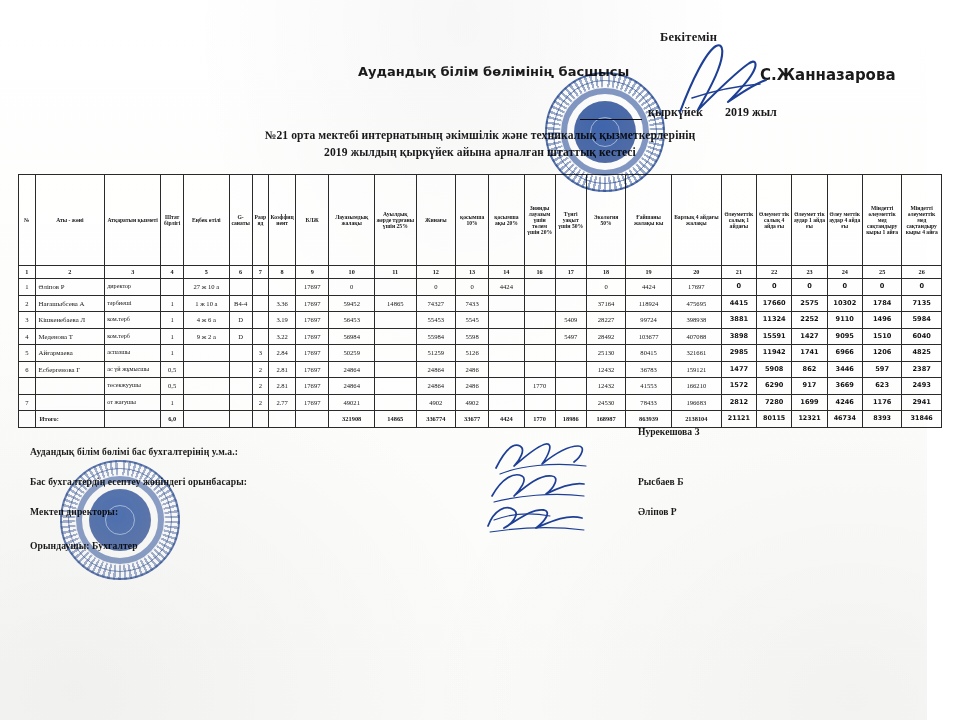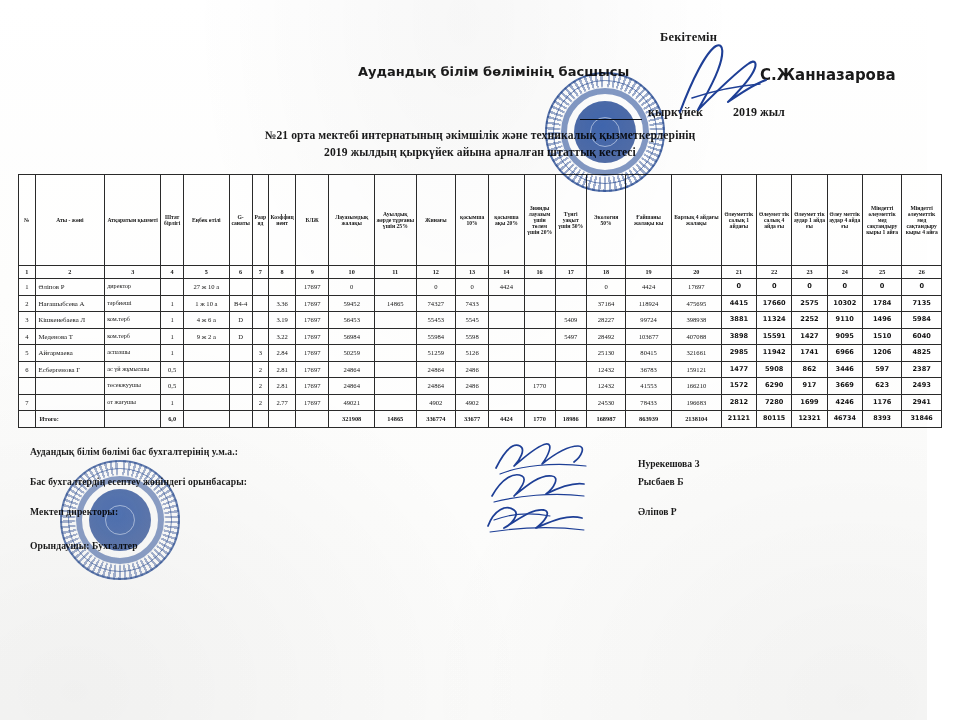--- a/index.html
+++ b/index.html
@@ -45,21 +45,21 @@
   }
   .hdr-dateline{
     position:absolute;left:580px;top:105px;
     font-size:12px;font-weight:bold;
     display:flex;align-items:flex-end;gap:6px;
   }
   .date-blank{
     display:inline-block;width:62px;border-bottom:1.2px solid #151515;height:12px;
   }
   .date-month{font-weight:bold;}
-  .date-year{margin-left:24px;font-weight:bold;}
+  .date-year{margin-left:16px;font-weight:bold;}
 
   .title{
     position:absolute;left:0;top:128px;width:960px;
     text-align:center;font-weight:bold;font-size:11.6px;line-height:1.45;
     letter-spacing:.1px;
   }
   .title .l2{display:block;}
 
   
   .stamp{
@@ -507,21 +507,21 @@
         </tbody>
     </table>
   </div>
 
   <div class="foot">
     <div class="foot-line" style="top:446px">Аудандық білім бөлімі  бас бухгалтерінің у.м.а.:</div>
     <div class="foot-line" style="top:476px">Бас бухгалтердің есептеу жөніндегі орынбасары:</div>
     <div class="foot-line" style="top:506px">Мектеп директоры:</div>
     <div class="foot-line" style="top:540px">Орындаушы:  Бухгалтер</div>
 
-    <div class="foot-name" style="top:458px">Нурекешова З</div>
+    <div class="foot-name" style="top:426px">Нурекешова З</div>
     <div class="foot-name" style="top:476px">Рысбаев Б</div>
     <div class="foot-name" style="top:506px">Әліпов Р</div>
   </div>
 
   <div class="stamp" id="stamp-top">
     <div class="ring"></div>
     <div class="ring2"></div>
     <div class="txt"></div>
     <div class="ring3"></div>
     <div class="core"></div>

